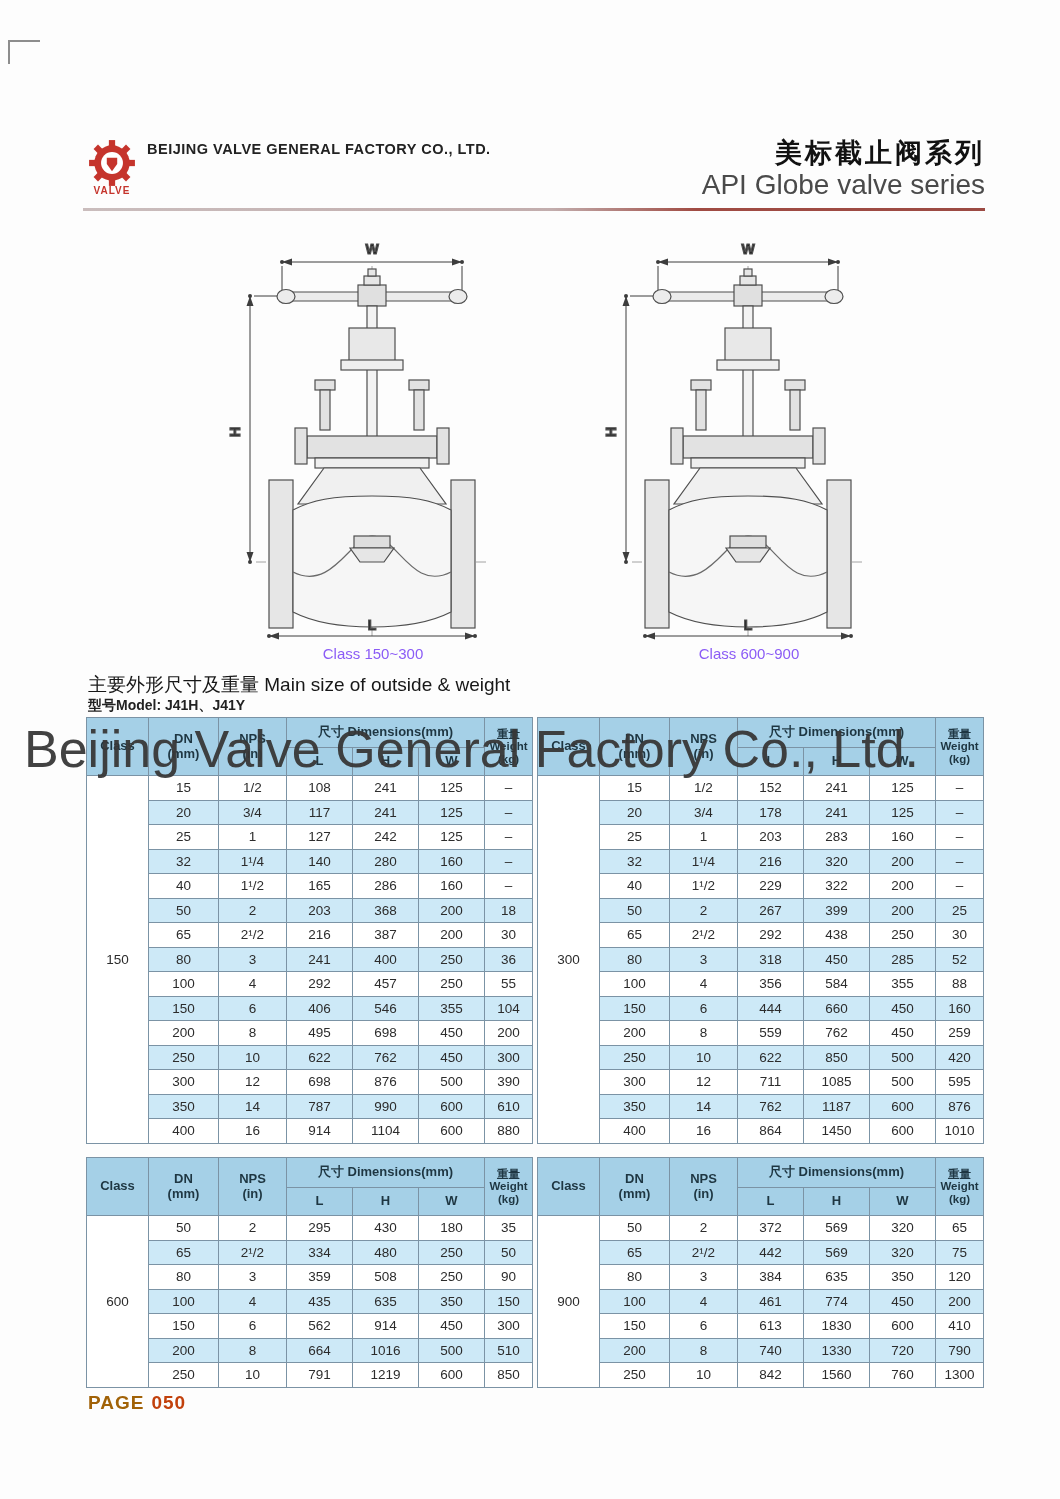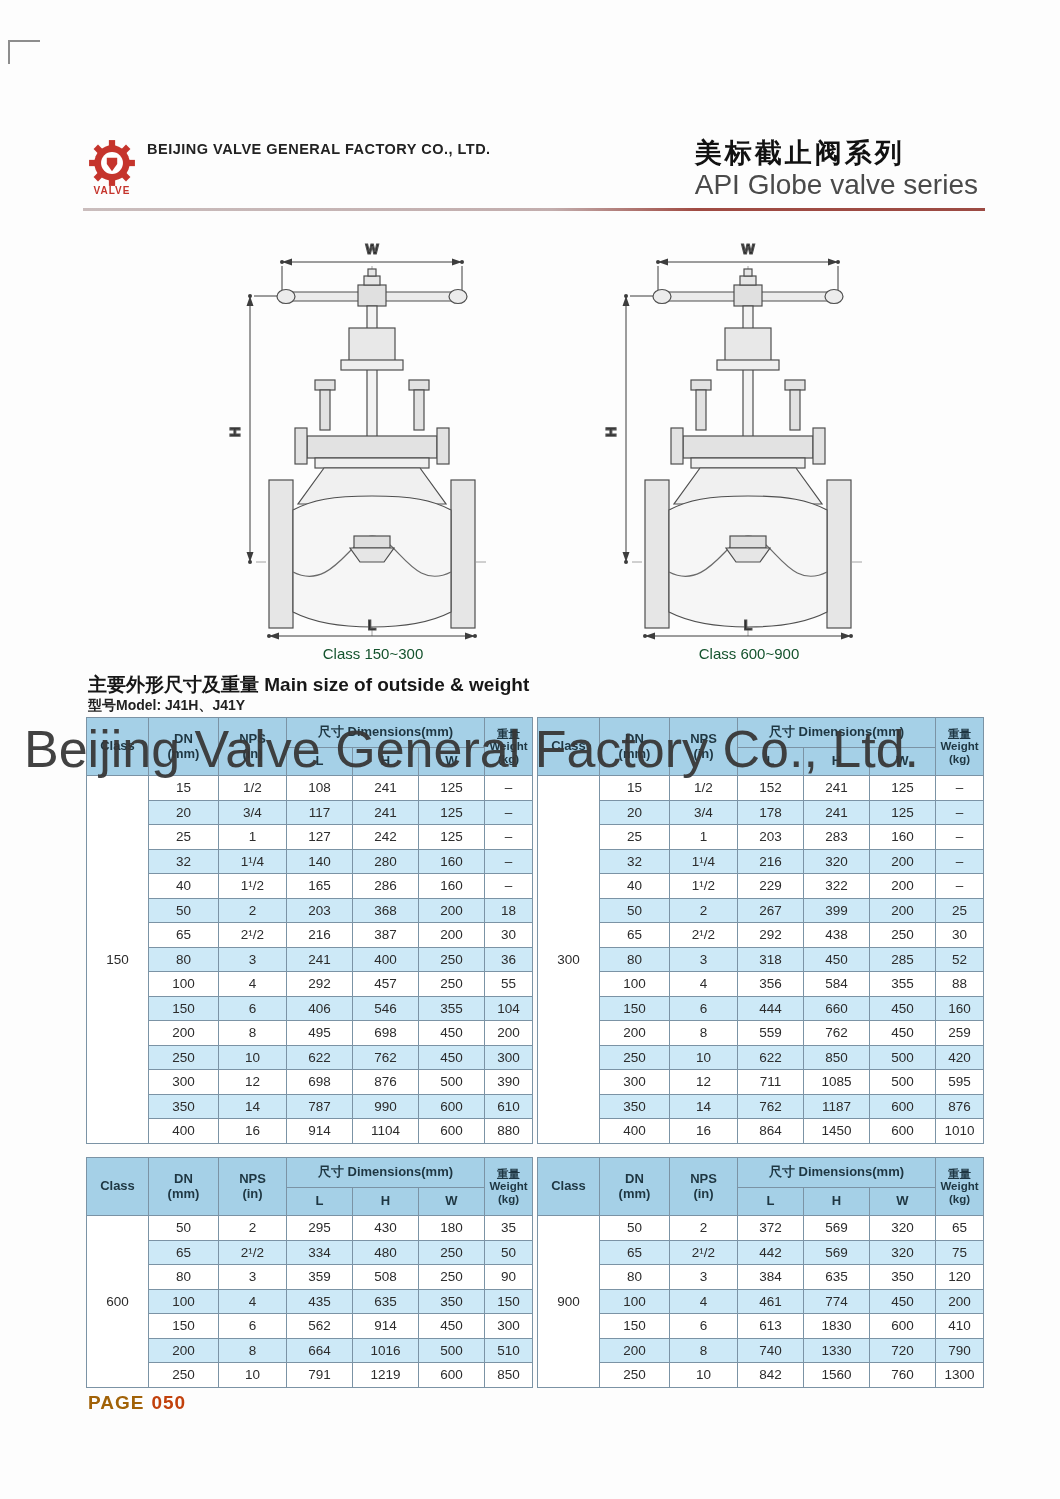--- a/index.html
+++ b/index.html
@@ -11,36 +11,36 @@
     border-left:2px solid #8d8d8d; border-top:2px solid #8d8d8d; }
 
   
   .header { position:absolute; left:83px; top:138px; width:902px; height:70px; }
   .logo { position:absolute; left:0; top:0; width:58px; text-align:center; }
   .logo svg { width:50px; height:50px; display:block; margin:0 auto; }
   .logo-text { color:#c5342c; font-weight:bold; font-size:10px; letter-spacing:1px; margin-top:-3px; }
   .company { position:absolute; left:64px; top:0; }
   .company-cn { font-size:33px; font-weight:bold; color:#151515; letter-spacing:2px; line-height:1.1; }
   .company-en { font-size:14.5px; font-weight:bold; color:#222; letter-spacing:0.5px; margin-top:3px; }
-  .series { position:absolute; right:7px; top:0; }
+  .series { position:absolute; right:0; top:0; text-align:right; }
   .series-cn { font-size:27px; font-weight:bold; color:#111; letter-spacing:3px; line-height:1.15; }
   .series-en { font-size:28px; color:#4a4a4a; }
   .header-rule { position:absolute; left:83px; top:208px; width:902px; height:3px;
     background:linear-gradient(to right,#cabdbd,#c2adad 52%,#a04b43 68%,#9c4a43); }
 
   
   .drawing { position:absolute; width:322px; height:402px; }
   .drawing-left  { left:212px; top:240px; }
   .drawing-right { left:588px; top:240px; }
-  .caption { position:absolute; width:322px; text-align:center; font-size:15px; color:#14532d; top:645px; }
+  .caption { position:absolute; width:322px; text-align:center; font-size:15px; color:#8b5cf6; top:645px; }
   .caption-left { left:212px; }
   .caption-right { left:588px; }
 
   
-  .section-title { position:absolute; left:88px; top:672px; font-size:19px; font-weight:bold; color:#171717; }
+  .section-title { position:absolute; left:88px; top:672px; font-size:19px; font-weight:normal; color:#171717; }
   .model-line { position:absolute; left:88px; top:697px; font-size:14px; font-weight:bold; color:#222; }
 
   
   .tables-top { position:absolute; left:86px; top:717px; display:flex; gap:4px; }
   .tables-bottom { position:absolute; left:86px; top:1157px; display:flex; gap:4px; }
   table { border-collapse:collapse; table-layout:fixed; width:446px; }
   th, td { border:1px solid #7b93a5; text-align:center; vertical-align:middle; }
   thead th { background:#a5d0e7; color:#1e3642; font-size:13px; font-weight:bold; line-height:1.12; }
   thead tr.h1 th { height:30px; }
   thead tr.h2 th { height:28px; }

